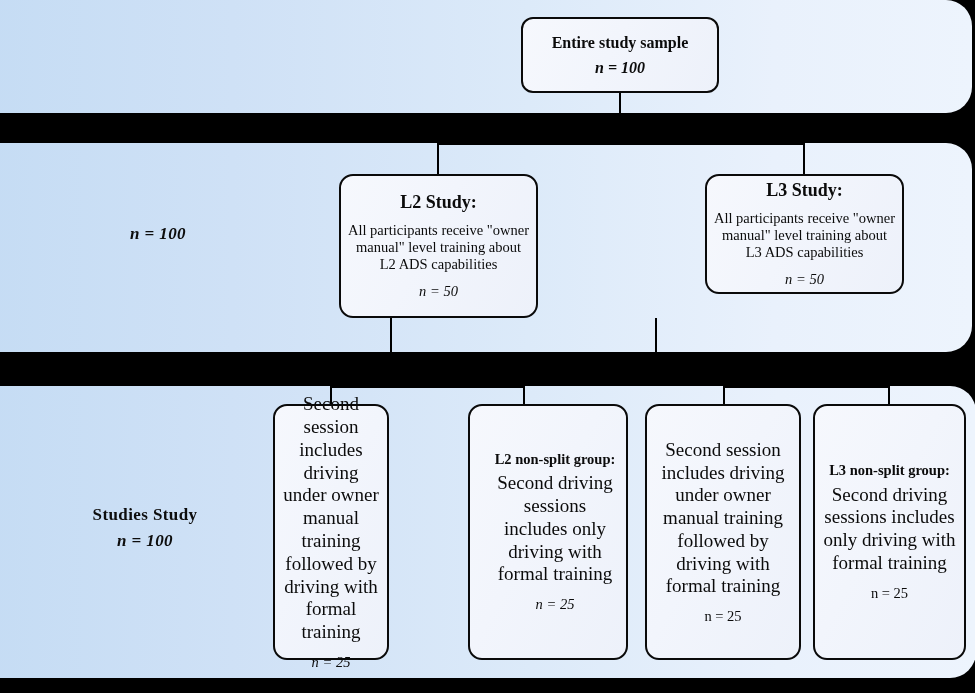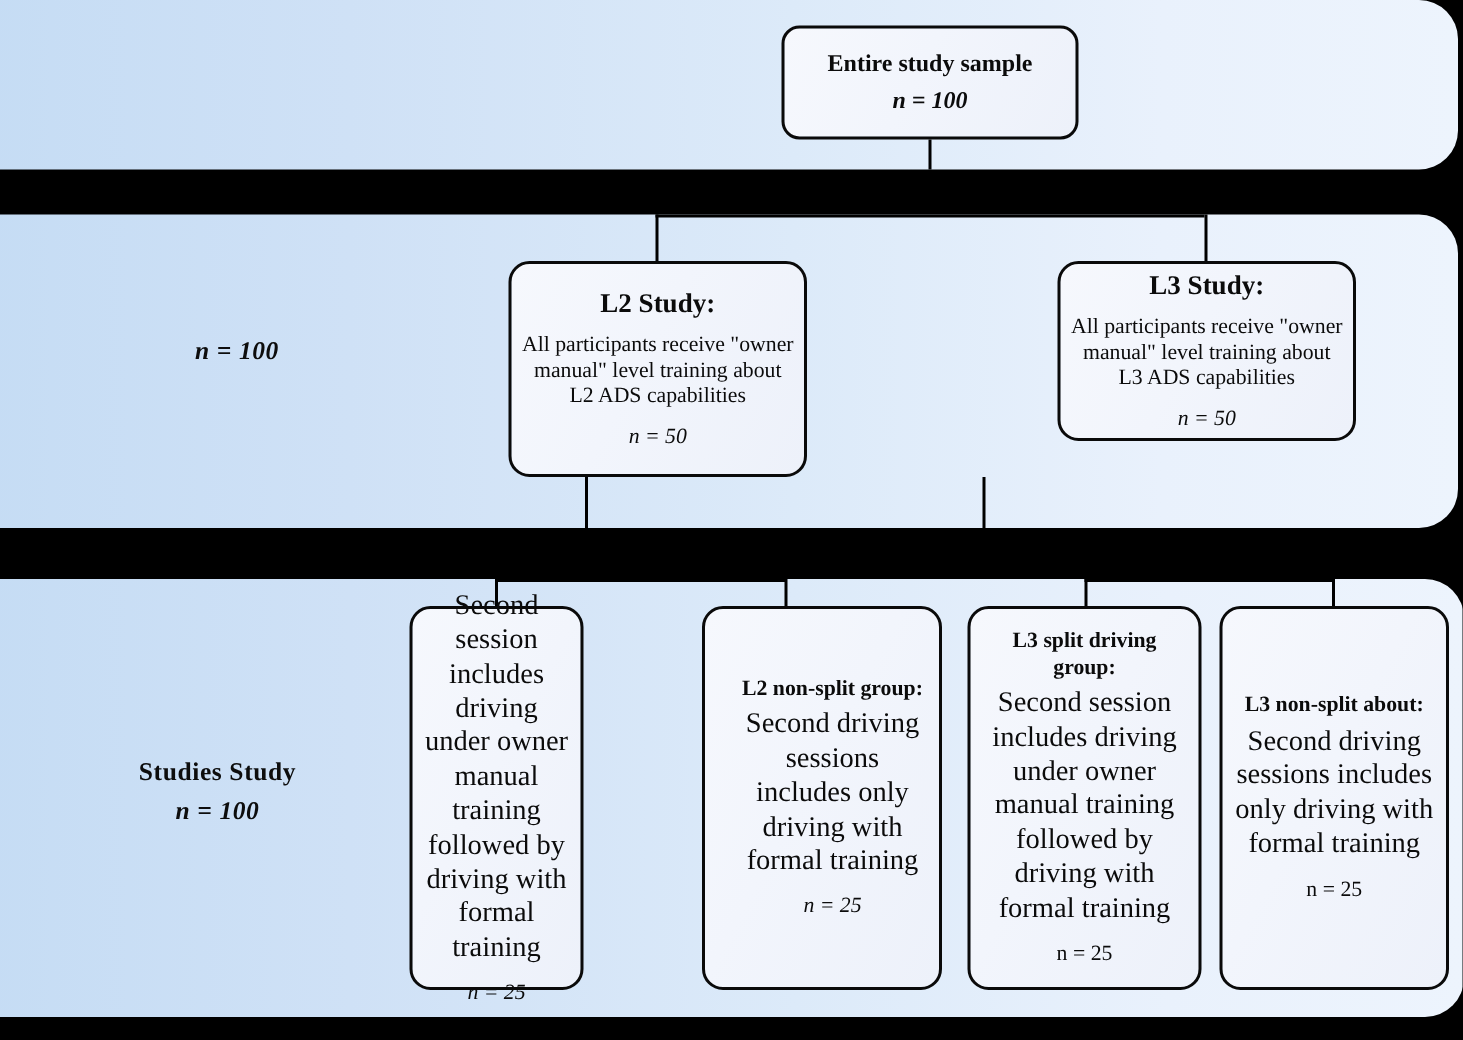--- a/index.html
+++ b/index.html
@@ -149,24 +149,23 @@
     <div class="n">n = 25</div>
   </div>
 
   <div class="node node-group node-g2">
     <div class="title">L2 non-split group:</div>
     <div class="body">Second driving sessions includes only  driving  with formal  training</div>
     <div class="n">n = 25</div>
   </div>
 
   <div class="node node-group node-g3">
-    <div class="title">L3 split driving group:</div>
     <div class="body">Second session includes  driving under  owner manual  training followed  by driving  with formal  training</div>
     <div class="n n-roman">n = 25</div>
   </div>
 
   <div class="node node-group node-g4">
-    <div class="title">L3 non-split about:</div>
+    <div class="title">L3 non-split group:</div>
     <div class="body">Second driving sessions includes only  driving with  formal training</div>
     <div class="n n-roman">n = 25</div>
   </div>
 
 </div>
 
 </body></html>

